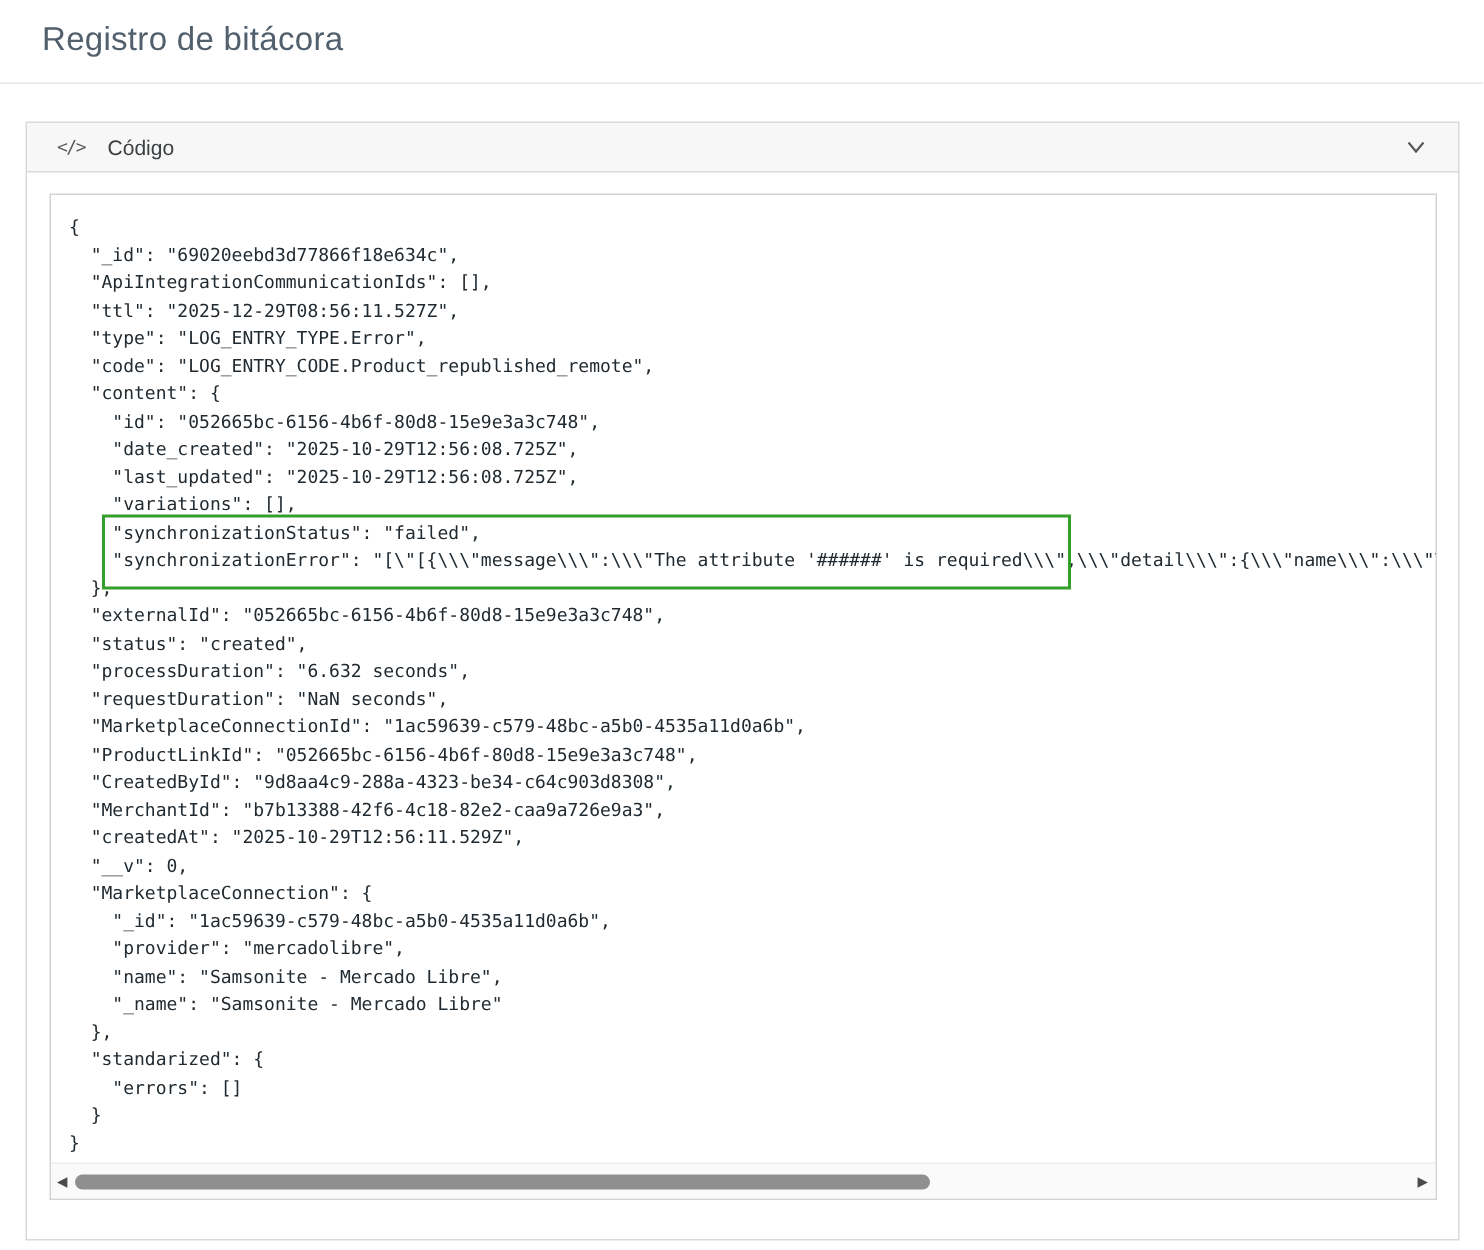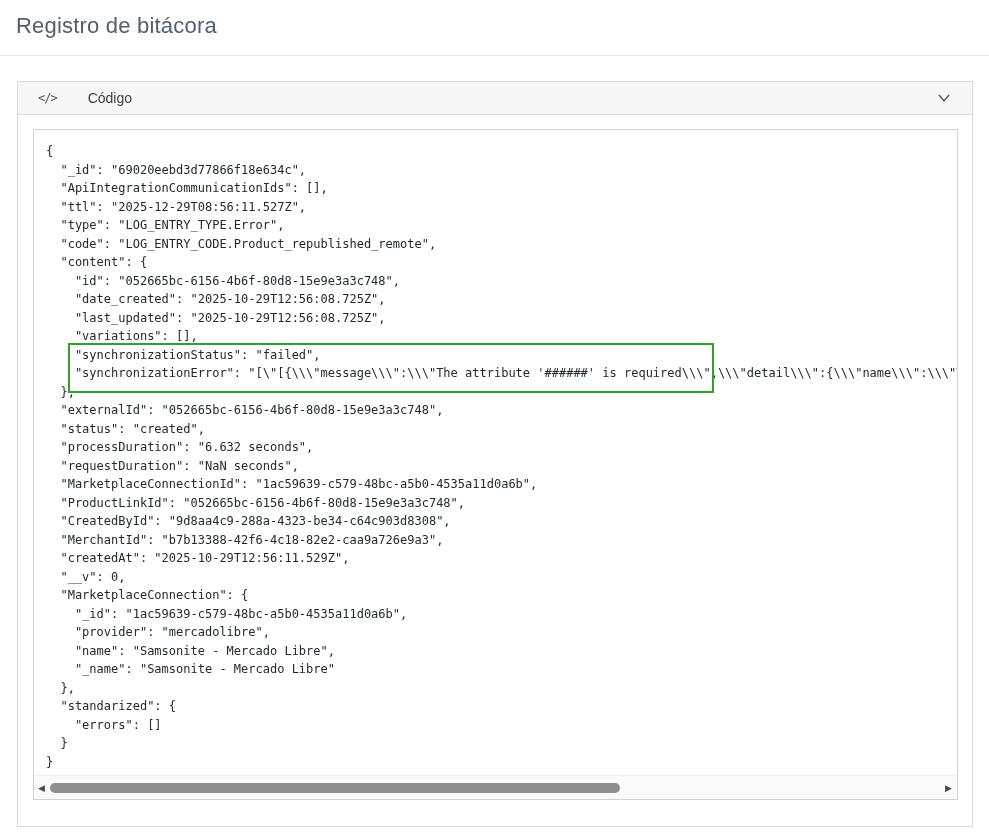--- a/index.html
+++ b/index.html
@@ -7,21 +7,21 @@
   body {
     width: 989px; height: 833px;
     background: #ffffff;
     font-family: "Liberation Sans", sans-serif;
     overflow: hidden;
     position: relative;
   }
 
   .page-title {
     margin: 0;
-    padding: 13px 0 0 16px;
+    padding: 13px 0 0 28px;
     font-size: 22px;
     font-weight: 400;
     color: #51606c;
     letter-spacing: 0.2px;
   }
 
   .top-divider {
     position: absolute;
     left: 0; right: 0; top: 55px;
     border-top: 1px solid #e7e7e7;
@@ -44,21 +44,21 @@
     padding: 0 16px 0 20px;
     cursor: pointer;
   }
   .code-glyph {
     font-family: "DejaVu Sans Mono", "Liberation Mono", monospace;
     font-size: 12px;
     color: #55585c;
     letter-spacing: -1px;
   }
   .panel-header-label {
-    margin-left: 31px;
+    margin-left: 15px;
     font-size: 14px;
     color: #3c4043;
   }
   .chevron {
     margin-left: auto;
     display: flex;
     align-items: center;
     padding-right: 5px;
   }
 

